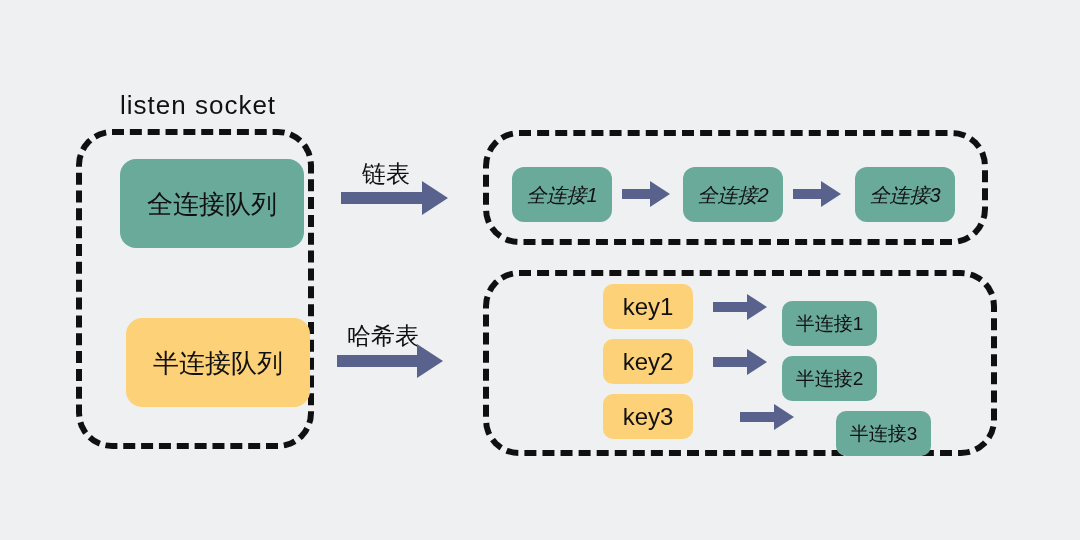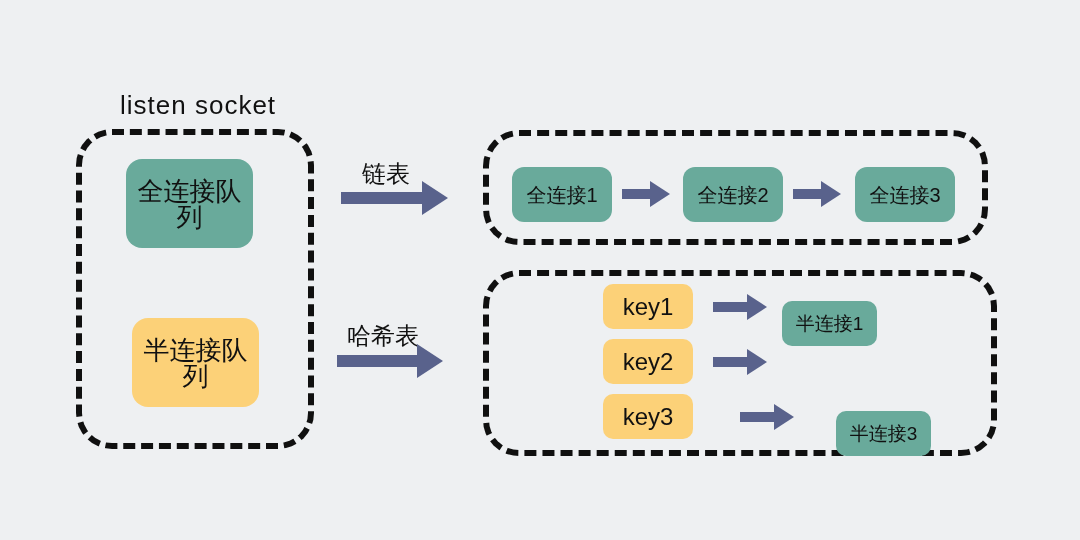--- a/index.html
+++ b/index.html
@@ -32,21 +32,21 @@
   }
   .node{
     position:absolute;
     display:flex;align-items:center;justify-content:center;
     color:var(--text);
     text-align:center;
     line-height:1;
   }
   .green{background:var(--green);}
   .yellow{background:var(--yellow);}
-  .big-node{width:127px;height:89px;border-radius:16px;font-size:26px;margin-left:6px;}
+  .big-node{width:184px;height:89px;border-radius:16px;font-size:26px;}
   .chain-node{width:100px;height:55px;border-radius:12px;font-size:20px;}
   .key-node{width:90px;height:45px;border-radius:10px;font-size:24px;}
   .val-node{width:95px;height:45px;border-radius:10px;font-size:19px;margin-top:34px;}
 
   .flow-label{
     position:absolute;
     font-size:24px;
     font-weight:500;
     color:var(--text);
     white-space:nowrap;
@@ -107,21 +107,21 @@
     <div class="shaft"></div>
     <div class="head"></div>
   </div>
 
   <div class="flow-label" style="left:347px;top:320px;">哈希表</div>
   <div class="arrow arrow-big" style="left:337px;top:344px;width:106px;">
     <div class="shaft"></div>
     <div class="head"></div>
   </div>
 
-  <div class="dashed" style="left:483px;top:130px;width:505px;height:115px;">
+  <div class="dashed" style="left:483px;top:130px;width:505px;height:115px;font-style:italic;">
     <div class="node green chain-node" style="left:23px;top:31px;">全连接1</div>
     <div class="arrow arrow-small" style="left:133px;top:45px;width:48px;">
       <div class="shaft"></div>
       <div class="head"></div>
     </div>
     <div class="node green chain-node" style="left:194px;top:31px;">全连接2</div>
     <div class="arrow arrow-small" style="left:304px;top:45px;width:48px;">
       <div class="shaft"></div>
       <div class="head"></div>
     </div>
@@ -138,20 +138,21 @@
       </div>
       <div class="node green val-node">半连接1</div>
     </div>
 
     <div class="hash-row" style="left:114px;top:63px;">
       <div class="node yellow key-node">key2</div>
       <div class="arrow arrow-small">
         <div class="shaft"></div>
         <div class="head"></div>
       </div>
+      <div class="node green val-node">半连接2</div>
     </div>
 
     <div class="hash-row" style="left:114px;top:118px;gap:27px;">
       <div class="node yellow key-node">key3</div>
       <div class="arrow arrow-small">
         <div class="shaft"></div>
         <div class="head"></div>
       </div>
       <div class="node green val-node">半连接3</div>
     </div>

